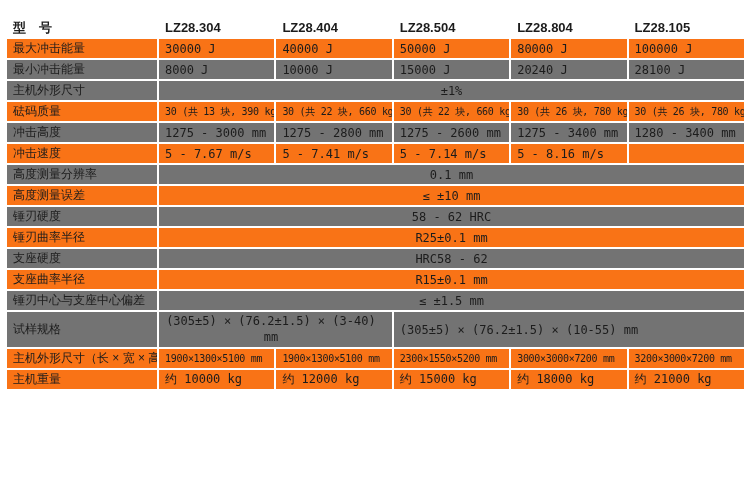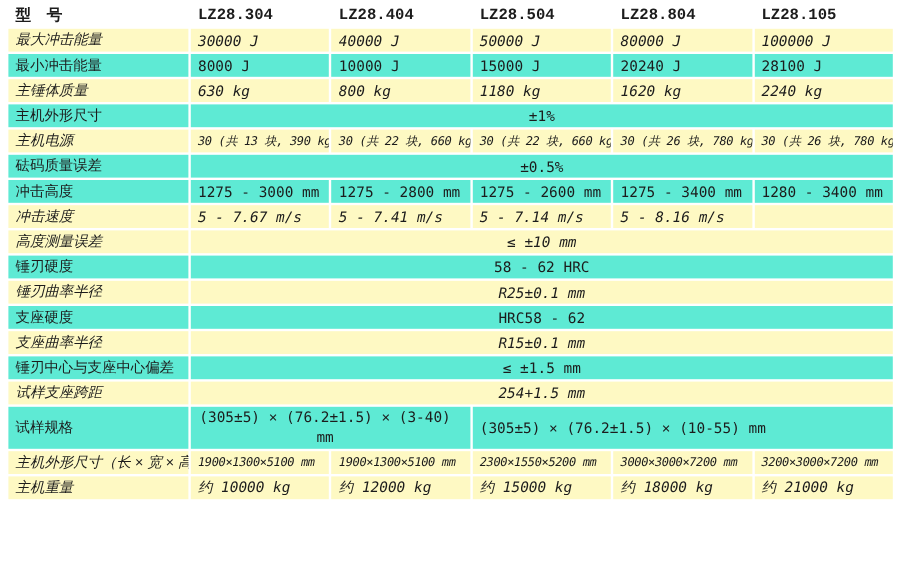--- a/index.html
+++ b/index.html
@@ -7,40 +7,41 @@
     width:755px;height:485px;overflow:hidden;
     font-family:"Liberation Sans","DejaVu Sans",sans-serif;
     color:#1c1c1c;
   }
   .wrap{padding:1px 9px 0 5px;}
   table{
     border-collapse:separate;
     border-spacing:2px;
     table-layout:fixed;
     width:741px;
+    margin-top:15px;
   }
   col.c0{width:150px;}
   th,td{
     height:19px;
     padding:0 0 0 6px;
     font-size:12px;
     vertical-align:middle;
     overflow:hidden;
     white-space:nowrap;
     text-align:left;
   }
   thead th{
     font-weight:bold;
     font-size:13px;
     background:#ffffff;
   }
-  thead th.val{font-family:Liberation Mono, monospace;}
+  thead th.val{font-family:Liberation Sans, sans-serif;}
   td.val{font-family:"DejaVu Sans Mono","Liberation Mono",monospace;}
-  tr.cream td{background:#fef9c3;font-style:italic;}
-  tr.white td{background:#5eead4;}
+  tr.cream td{background:#f97316;}
+  tr.white td{background:#737373;}
   td.center{text-align:center;padding-left:0;}
   tr.small td.val{font-size:10px;letter-spacing:-0.3px;}
   tr.tall td{height:34px;}
   td.wrap{white-space:normal;line-height:1.3;}
   td.label{background:inherit;}
 </style>
 </head>
 <body>
 
 <div class="wrap">
@@ -73,59 +74,51 @@
           <td class="val" colspan="1">100000 J</td>
         </tr>
         <tr class="white">
           <td class="label">最小冲击能量</td>
           <td class="val" colspan="1">8000 J</td>
           <td class="val" colspan="1">10000 J</td>
           <td class="val" colspan="1">15000 J</td>
           <td class="val" colspan="1">20240 J</td>
           <td class="val" colspan="1">28100 J</td>
         </tr>
-        <tr class="cream">
-          <td class="label">主锤体质量</td>
-          <td class="val" colspan="1">630 kg</td>
-          <td class="val" colspan="1">800 kg</td>
-          <td class="val" colspan="1">1180 kg</td>
-          <td class="val" colspan="1">1620 kg</td>
-          <td class="val" colspan="1">2240 kg</td>
-        </tr>
         <tr class="white">
           <td class="label">主机外形尺寸</td>
           <td class="val center" colspan="5">±1%</td>
         </tr>
         <tr class="cream small">
-          <td class="label">主机电源</td>
+          <td class="label">砝码质量</td>
           <td class="val" colspan="1">30 (共 13 块, 390 kg)</td>
           <td class="val" colspan="1">30 (共 22 块, 660 kg)</td>
           <td class="val" colspan="1">30 (共 22 块, 660 kg)</td>
           <td class="val" colspan="1">30 (共 26 块, 780 kg)</td>
           <td class="val" colspan="1">30 (共 26 块, 780 kg)</td>
-        </tr>
-        <tr class="white">
-          <td class="label">砝码质量误差</td>
-          <td class="val center" colspan="5">±0.5%</td>
         </tr>
         <tr class="white">
           <td class="label">冲击高度</td>
           <td class="val" colspan="1">1275 - 3000 mm</td>
           <td class="val" colspan="1">1275 - 2800 mm</td>
           <td class="val" colspan="1">1275 - 2600 mm</td>
           <td class="val" colspan="1">1275 - 3400 mm</td>
           <td class="val" colspan="1">1280 - 3400 mm</td>
         </tr>
         <tr class="cream">
           <td class="label">冲击速度</td>
           <td class="val" colspan="1">5 - 7.67 m/s</td>
           <td class="val" colspan="1">5 - 7.41 m/s</td>
           <td class="val" colspan="1">5 - 7.14 m/s</td>
           <td class="val" colspan="1">5 - 8.16 m/s</td>
           <td class="val" colspan="1"></td>
+        </tr>
+        <tr class="white">
+          <td class="label">高度测量分辨率</td>
+          <td class="val center" colspan="5">0.1 mm</td>
         </tr>
         <tr class="cream">
           <td class="label">高度测量误差</td>
           <td class="val center" colspan="5">≤ ±10 mm</td>
         </tr>
         <tr class="white">
           <td class="label">锤刃硬度</td>
           <td class="val center" colspan="5">58 - 62 HRC</td>
         </tr>
         <tr class="cream">
@@ -136,24 +129,20 @@
           <td class="label">支座硬度</td>
           <td class="val center" colspan="5">HRC58 - 62</td>
         </tr>
         <tr class="cream">
           <td class="label">支座曲率半径</td>
           <td class="val center" colspan="5">R15±0.1 mm</td>
         </tr>
         <tr class="white">
           <td class="label">锤刃中心与支座中心偏差</td>
           <td class="val center" colspan="5">≤ ±1.5 mm</td>
-        </tr>
-        <tr class="cream">
-          <td class="label">试样支座跨距</td>
-          <td class="val center" colspan="5">254+1.5 mm</td>
         </tr>
         <tr class="white tall">
           <td class="label">试样规格</td>
           <td class="val center wrap" colspan="2">(305±5) × (76.2±1.5) × (3-40) mm</td>
           <td class="val" colspan="3">(305±5) × (76.2±1.5) × (10-55) mm</td>
         </tr>
         <tr class="cream small">
           <td class="label">主机外形尺寸（长 × 宽 × 高）</td>
           <td class="val" colspan="1">1900×1300×5100 mm</td>
           <td class="val" colspan="1">1900×1300×5100 mm</td>

